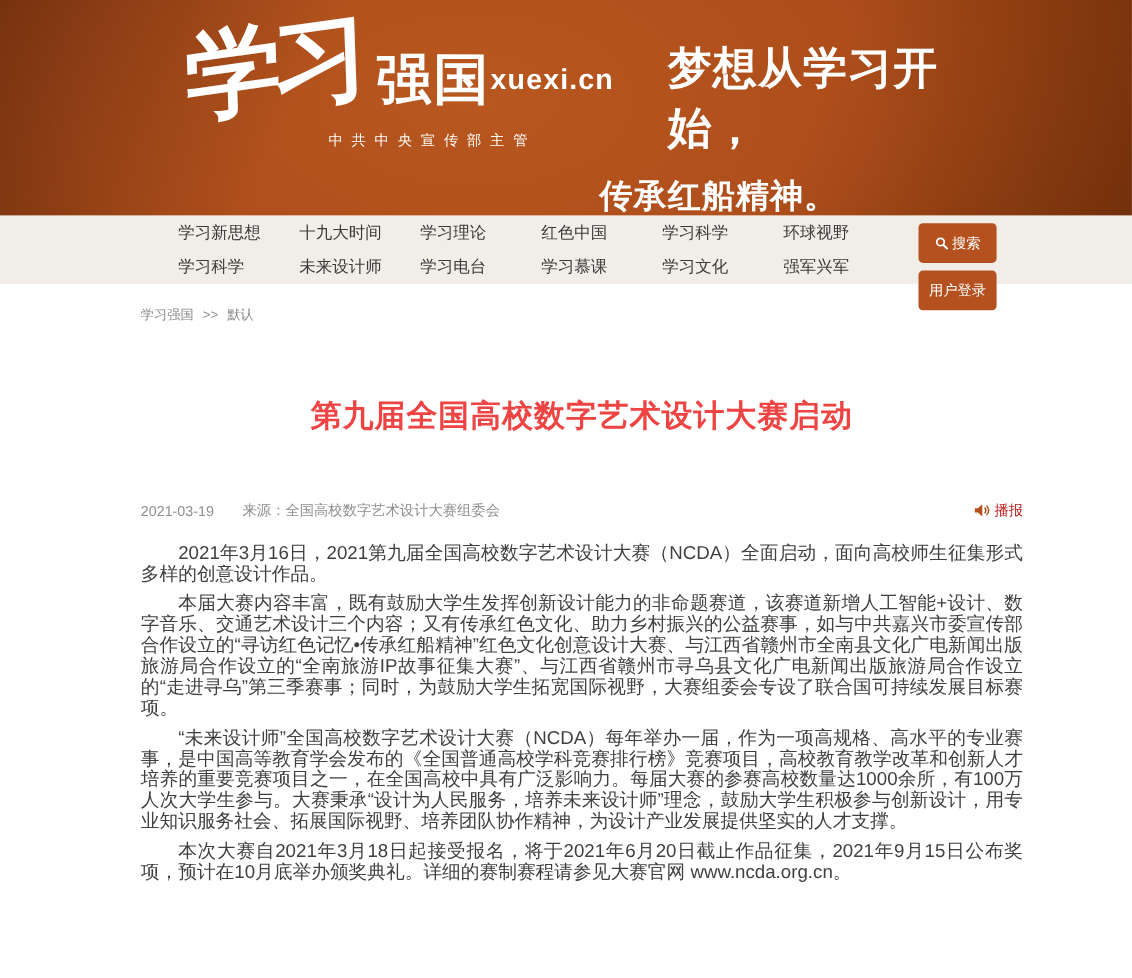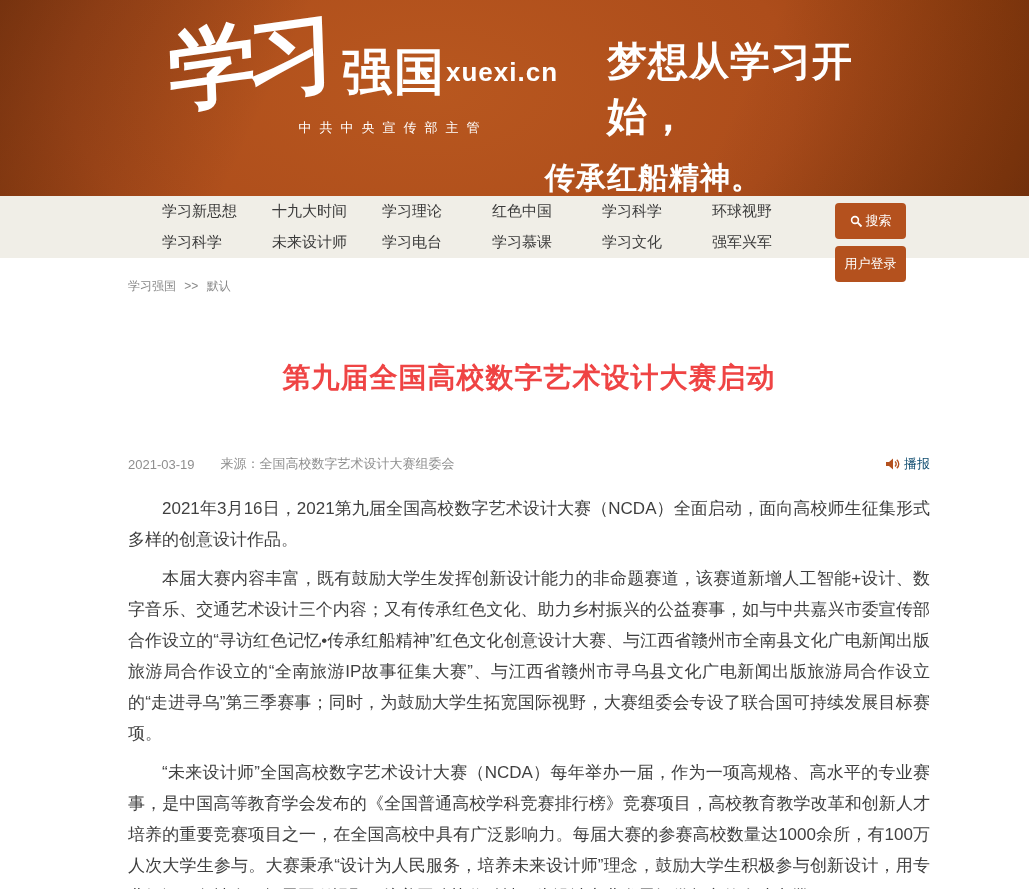--- a/index.html
+++ b/index.html
@@ -73,25 +73,25 @@
     margin-top:64px; text-align:center; font-size:28px; font-weight:bold;
     color:#ef4444; letter-spacing:1px;
   }
   .meta-row {
     margin-top:58px; display:flex; align-items:center;
     font-size:13px; color:#8f8f8f;
   }
   .meta-date { margin-right:26px; }
   .broadcast {
     margin-left:auto; display:flex; align-items:center; gap:4px;
-    color:#0c4a6e; font-size:13px; cursor:pointer;
+    color:#b91c1c; font-size:13px; cursor:pointer;
   }
   .body-text { margin-top:20px; font-size:17px; color:#404040; }
   .body-text p {
-    line-height:31px; text-indent:2em; text-align:justify; margin-bottom:8px;
+    line-height:19px; text-indent:2em; text-align:justify; margin-bottom:8px;
   }
 </style>
 </head>
 <body>
 
 <div class="page">
 
   <div class="banner">
     <div class="logo-wrap">
       <div class="logo-row">

